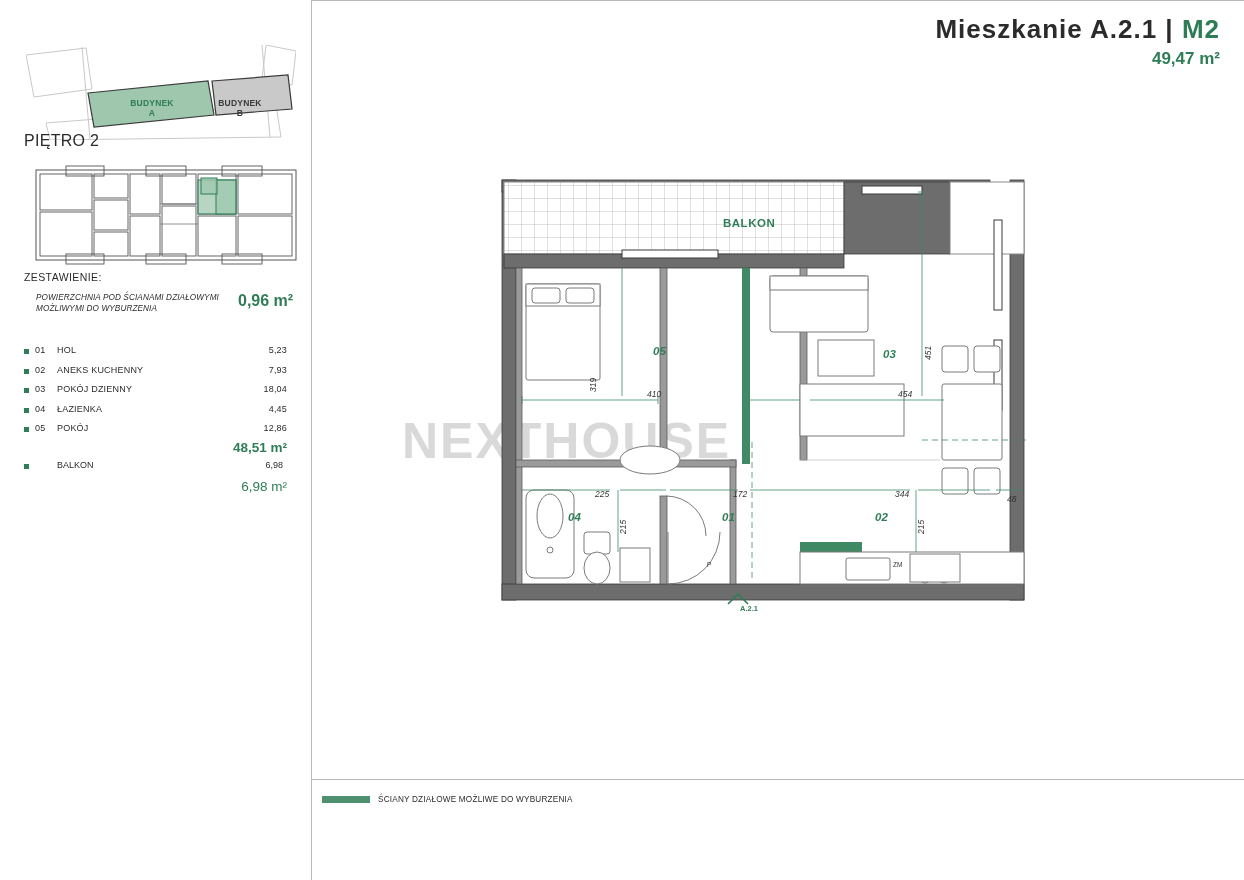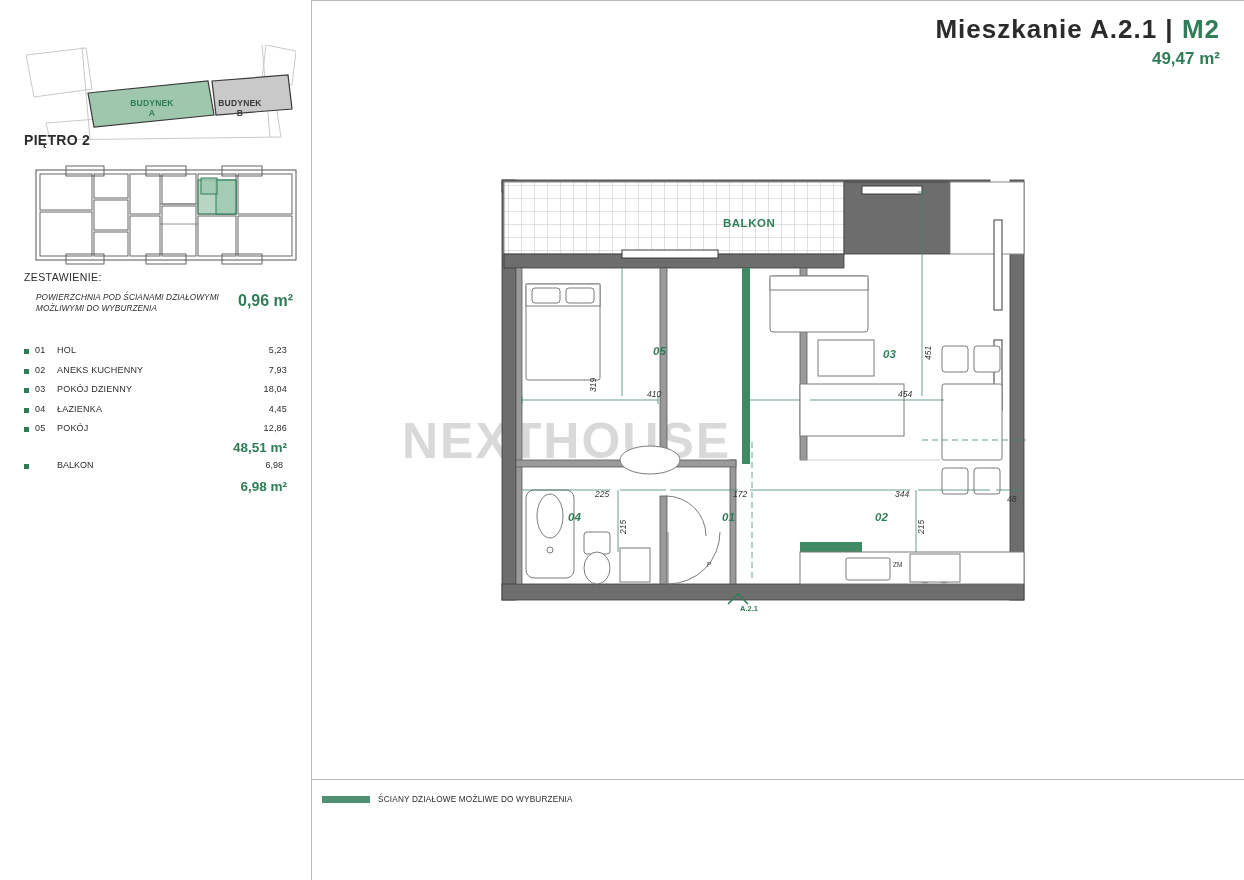--- a/index.html
+++ b/index.html
@@ -91,24 +91,23 @@
     padding-left: 22px;
   }
   .bld-a { left: 90px; top: 98px; width: 80px; }
   .bld-b { left: 178px; top: 98px; width: 80px; color:#3a3a3a;}
 
   
   .floor-label {
     position: absolute;
     left: 24px;
     top: 132px;
-    font-size: 14px;
+    font-size: 16px;
     color: #2b2b2b;
     letter-spacing: .3px;
-    font-weight: bold;
   }
 
   
   .floorplan {
     position: absolute;
     left: 26px;
     top: 160px;
     width: 280px;
     height: 110px;
   }
@@ -209,21 +208,21 @@
   }
   .balkon-row .nm { position: absolute; left: 33px; top: 0; }
   .balkon-row .val { position: absolute; right: 4px; top: 0; }
   .sum2 {
     position: absolute;
     left: 24px;
     top: 479px;
     width: 263px;
     text-align: right;
     font-size: 13.5px;
-    font-weight: bold;
+    font-weight: normal;
     color: #2f7d56;
   }
 
   
   .legend {
     position: absolute;
     left: 322px;
     top: 795px;
     display: flex;
     align-items: center;

